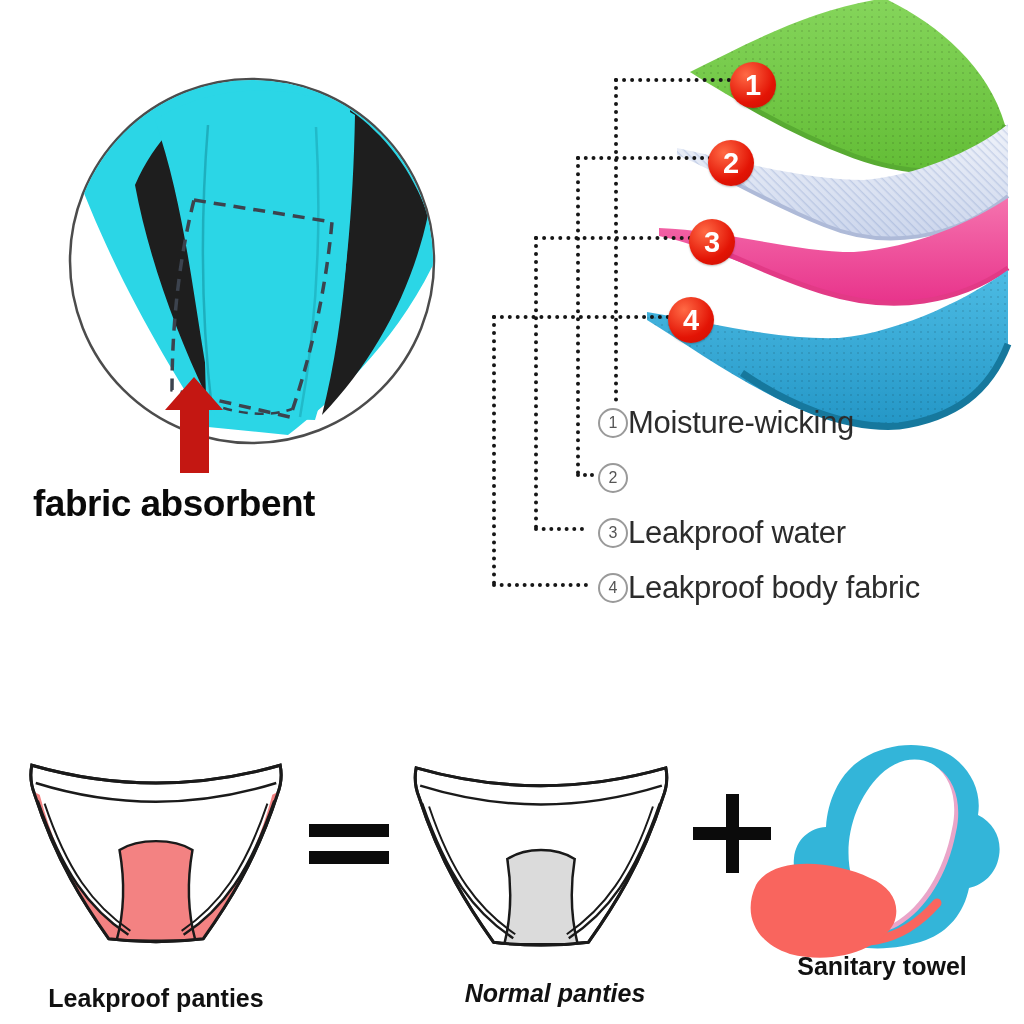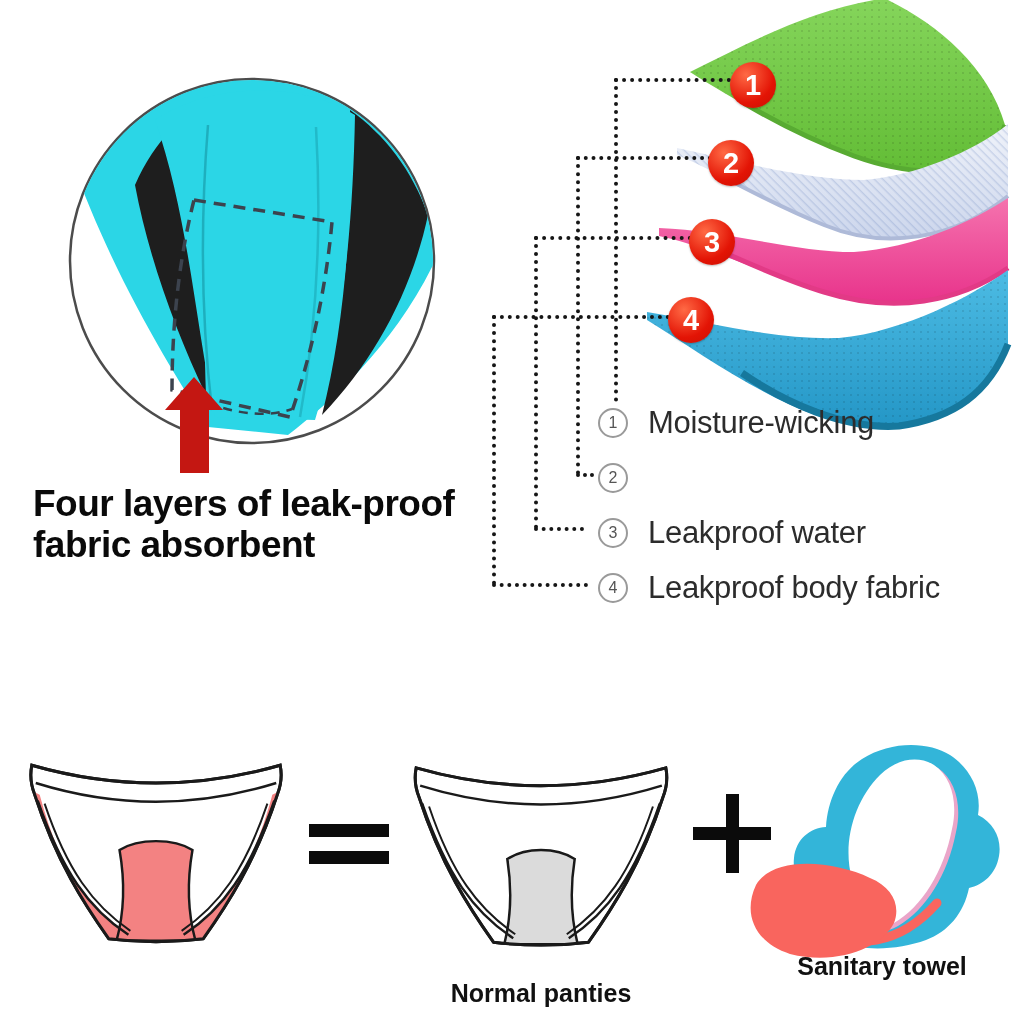--- a/index.html
+++ b/index.html
@@ -12,21 +12,21 @@
   
   .badge{position:absolute;width:46px;height:46px;border-radius:50%;z-index:8;
          background:radial-gradient(circle at 35% 28%, #ff6a45, #e31405 62%, #c80f02);
          color:#fff;font-weight:bold;font-size:29px;display:flex;align-items:center;justify-content:center;
          box-shadow:0 1px 2px rgba(0,0,0,.25);}
   
   .legend{position:absolute;left:598px;top:406px;display:flex;flex-direction:column;gap:22px;z-index:7;}
   .legend-row{display:flex;align-items:center;height:33px;}
   .legend-marker{width:26px;height:26px;border:2px solid #9a9a9a;border-radius:50%;color:#555;
                  font-size:16px;display:flex;align-items:center;justify-content:center;flex:0 0 auto;}
-  .legend-label{margin-left:20px;font-size:31px;color:#2c2c2c;letter-spacing:-0.3px;white-space:nowrap;text-align:center;}
+  .legend-label{font-size:31px;color:#2c2c2c;letter-spacing:-0.3px;white-space:nowrap;text-align:center;}
   
   .caption{position:absolute;left:33px;top:483px;width:460px;font-size:37px;line-height:41px;
            font-weight:bold;color:#0a0a0a;letter-spacing:-0.5px;}
   
   .bar{position:absolute;background:#0b0b0b;}
   
   .eq-label{position:absolute;font-size:25px;font-weight:bold;color:#111;text-align:center;white-space:nowrap;}
 </style>
 </head>
 <body>
@@ -55,21 +55,20 @@
       <path d="M 30,95 C 90,20 170,-5 260,15" fill="none" stroke="rgba(0,85,100,0.25)" stroke-width="2"></path>
       <path d="M 148,338 C 180,350 210,352 232,344" fill="none" stroke="#35414d" stroke-width="2.5" stroke-dasharray="9,7"></path>
 
       <path d="M 134,135 L 272,157 C 266,225 250,295 230,352 L 112,325 C 112,255 120,190 134,135 Z" fill="none" stroke="#3c434e" stroke-width="3.5" stroke-dasharray="12,8"></path>
     </g>
 
     <polygon points="134,312 163,345 149,345 149,408 120,408 120,345 105,345" fill="#c41712"></polygon>
   </svg>
 
   <div class="caption">
-    <div>Four layers of leak-proof</div>
     <div>fabric absorbent</div>
   </div>
 
   <svg class="abs" style="left:484px;top:0;z-index:3;" width="540" height="460" viewBox="0 0 540 460">
     <defs>
       <pattern id="dots" width="7" height="7" patternUnits="userSpaceOnUse">
         <circle cx="3" cy="3" r="1" fill="rgba(0,0,0,0.13)"></circle>
       </pattern>
       <pattern id="hatch" width="6" height="6" patternUnits="userSpaceOnUse" patternTransform="rotate(45)">
         <rect width="6" height="1.4" fill="rgba(115,140,195,0.28)"></rect>
@@ -230,16 +229,17 @@
              C 222,180 206,199 184,207 C 156,217 120,219 98,208 Z" fill="#33b5d9"></path>
     <path d="M 70,190 C 110,222 160,210 195,170" fill="none" stroke="#f9655e" stroke-width="9" stroke-linecap="round"></path>
     <path d="M 126,195 C 109,183 104,165 114,149 C 104,113 116,71 142,45 C 158,29 180,25 196,35
              C 214,47 220,73 214,99 C 206,141 184,177 156,193 C 146,199 134,200 126,195 Z" fill="#eaa5c9"></path>
     <path d="M 122,192 C 105,180 100,162 110,146 C 100,110 112,68 138,42 C 154,26 176,22 192,32
              C 210,44 216,70 210,96 C 202,138 180,174 152,190 C 142,196 130,197 122,192 Z" fill="#ffffff"></path>
     <path d="M 14,152 C 0,182 14,210 48,221 C 96,233 140,214 152,190 C 159,172 150,154 128,145
              C 92,128 32,122 14,152 Z" fill="#f9655e"></path>
   </svg>
 
-  <div class="eq-label" style="left:402px;top:979px;width:278px;">Normal panties</div>
+  <div class="eq-label" style="left:18px;top:984px;width:276px;">Leakproof panties</div>
+  <div class="eq-label" style="left:416px;top:979px;width:278px;font-style:italic;">Normal panties</div>
   <div class="eq-label" style="left:752px;top:952px;width:260px;">Sanitary towel</div>
 
 </div>
 
 </body></html>

